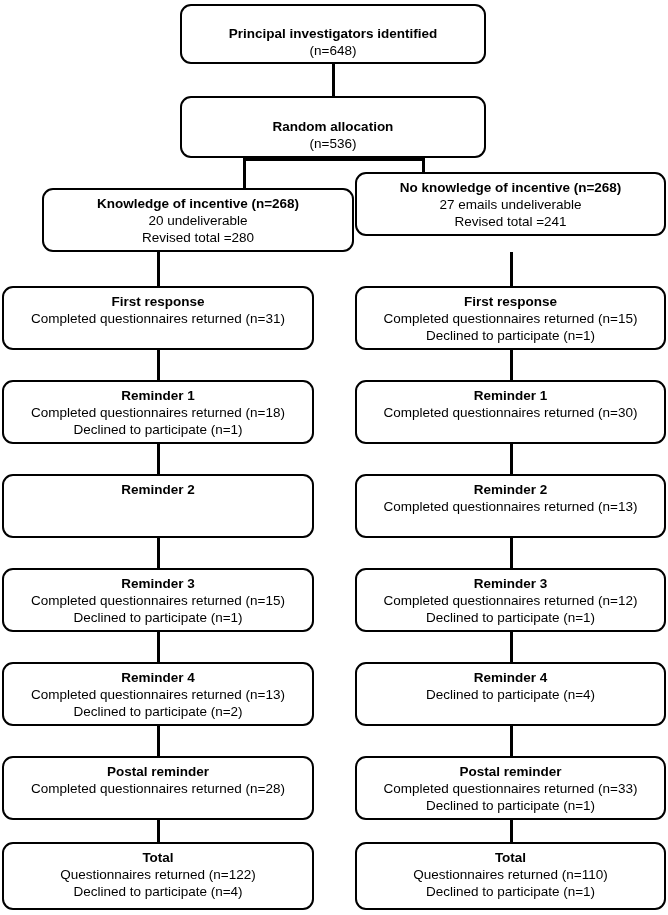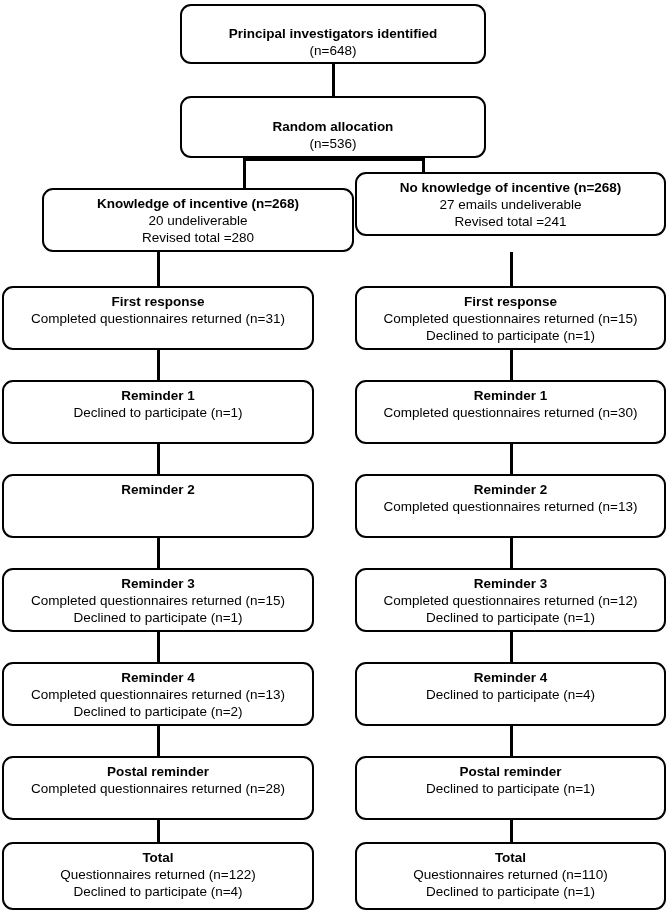--- a/index.html
+++ b/index.html
@@ -100,20 +100,21 @@
     <span class="line">Revised total =280</span>
   </div>
 
   <div class="node" style="left:2px; top:286px; width:312px; height:64px;">
     <span class="title">First response</span>
     <span class="line">Completed questionnaires returned (n=31)</span>
   </div>
 
   <div class="node" style="left:2px; top:380px; width:312px; height:64px;">
     <span class="title">Reminder 1</span>
+    <span class="line">Completed questionnaires returned (n=18)</span>
     <span class="line">Declined to participate (n=1)</span>
   </div>
 
   <div class="node" style="left:2px; top:474px; width:312px; height:64px;">
     <span class="title">Reminder 2</span>
   </div>
 
   <div class="node" style="left:2px; top:568px; width:312px; height:64px;">
     <span class="title">Reminder 3</span>
     <span class="line">Completed questionnaires returned (n=15)</span>
@@ -165,20 +166,21 @@
     <span class="line">Declined to participate (n=1)</span>
   </div>
 
   <div class="node" style="left:355px; top:662px; width:311px; height:64px;">
     <span class="title">Reminder 4</span>
     <span class="line">Declined to participate (n=4)</span>
   </div>
 
   <div class="node" style="left:355px; top:756px; width:311px; height:64px;">
     <span class="title">Postal reminder</span>
+    <span class="line">Completed questionnaires returned (n=33)</span>
     <span class="line">Declined to participate (n=1)</span>
   </div>
 
   <div class="node" style="left:355px; top:842px; width:311px; height:68px;">
     <span class="title">Total</span>
     <span class="line">Questionnaires returned (n=110)</span>
     <span class="line">Declined to participate (n=1)</span>
   </div>
 
 </div>

